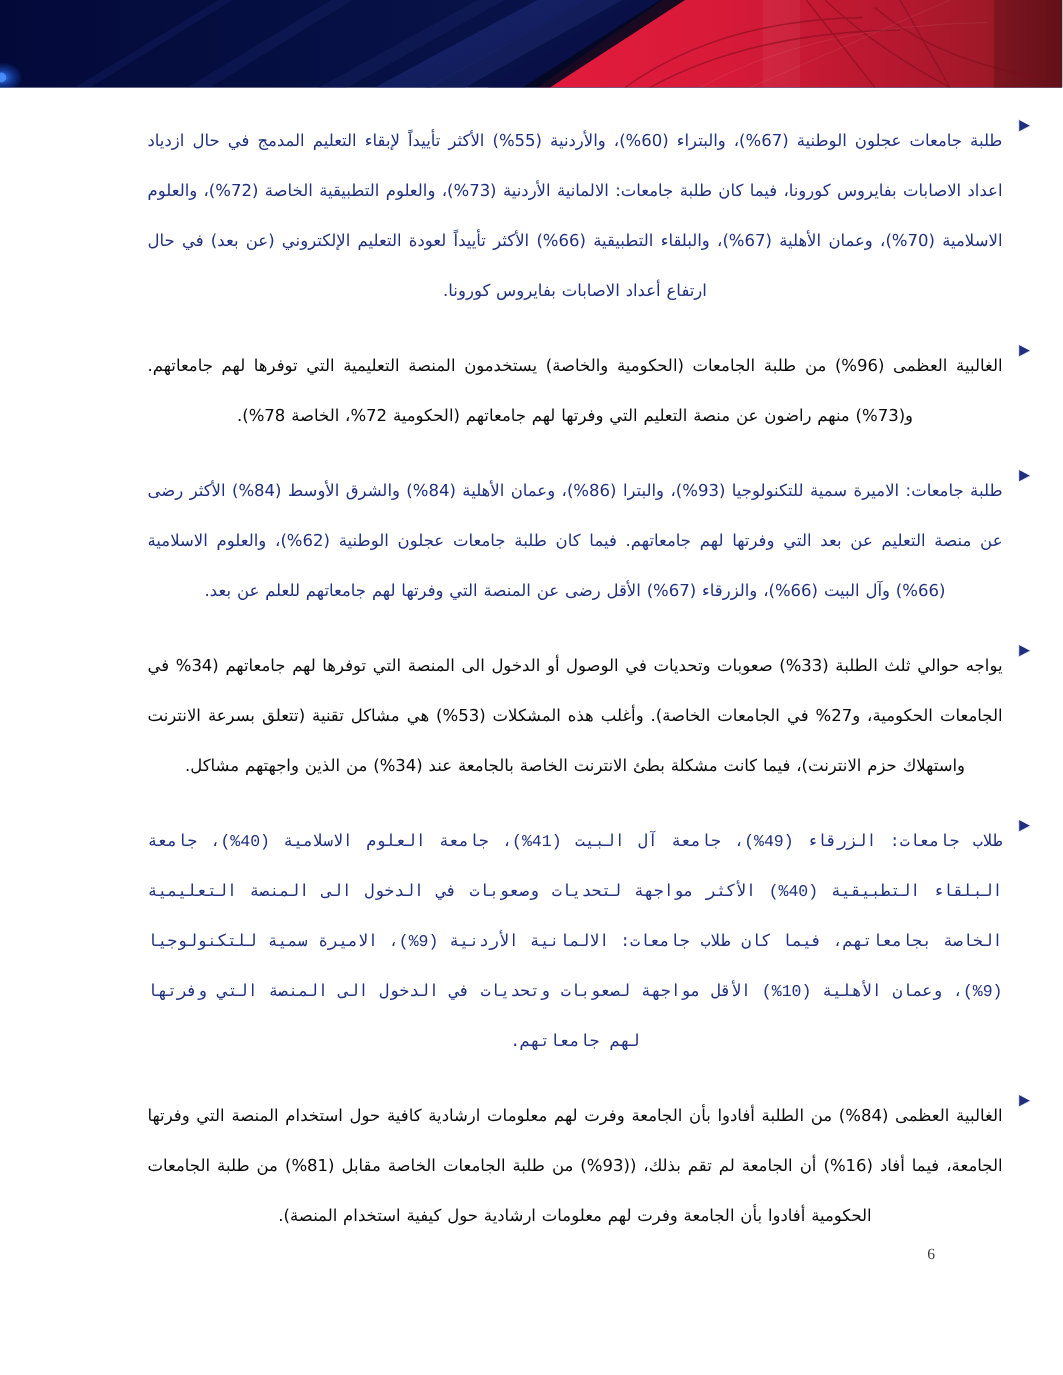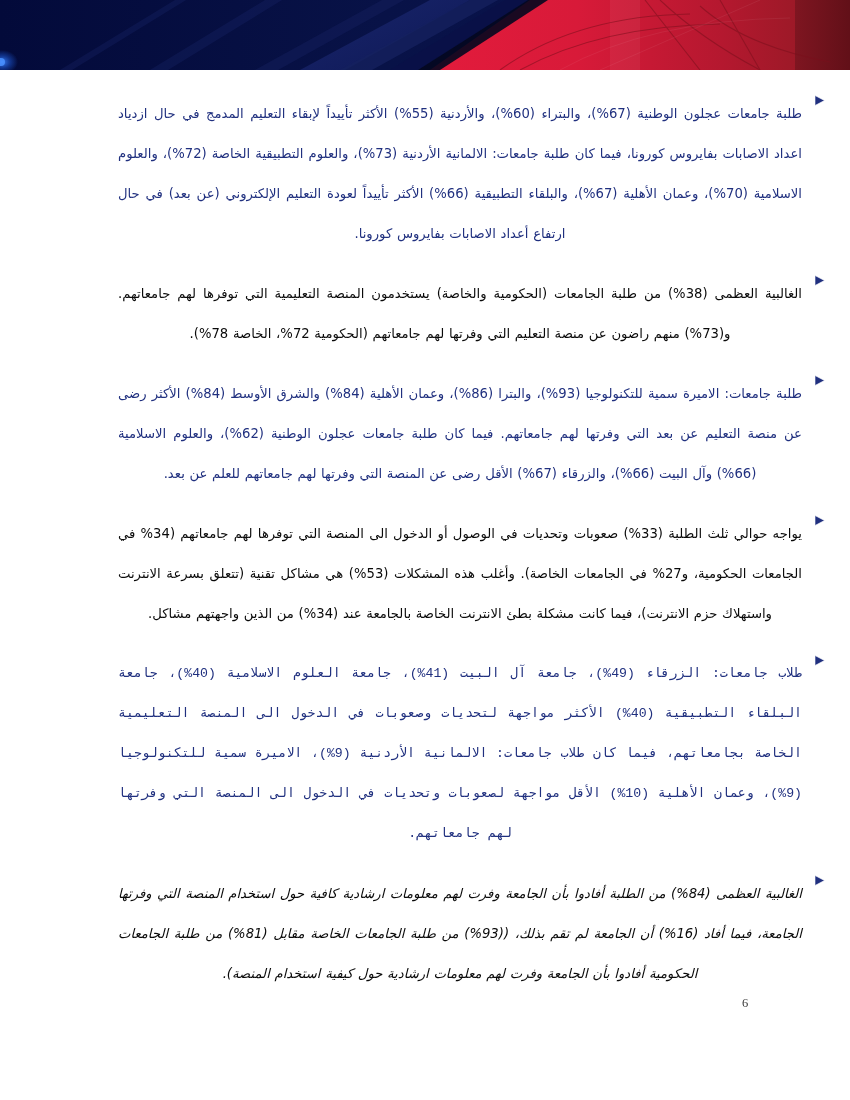--- a/index.html
+++ b/index.html
@@ -78,21 +78,21 @@
   .tone-navy  .bullet-marker { color: #20307f; }
   .tone-black .para-text { color: #0a0a0a; }
   .tone-black .bullet-marker { color: #20307f; }
 
   
   #p1 { margin-top: 24px; }
   #p2 { margin-top: 20px; }
   #p3 { margin-top: 20px; }
   #p4 { margin-top: 20px; }
   #p5 { margin-top: 20px; font-family: Liberation Mono, monospace; }
-  #p6 { margin-top: 20px; font-style: italic; }
+  #p6 { margin-top: 20px; }
 
   
   .page-number {
     position: absolute;
     left: 735px;
     top: 996px;
     width: 20px;
     text-align: center;
     font-size: 12.5px;
     color: #3a3a3a;
@@ -190,21 +190,21 @@
       <p class="para-text">طلبة جامعات عجلون الوطنية (67%)، والبتراء (60%)، والأردنية (55%) الأكثر تأييداً لإبقاء التعليم المدمج في حال ازدياد اعداد الاصابات بفايروس كورونا، فيما كان طلبة جامعات: الالمانية الأردنية (73%)، والعلوم التطبيقية الخاصة (72%)، والعلوم الاسلامية (70%)، وعمان الأهلية (67%)، والبلقاء التطبيقية (66%) الأكثر تأييداً لعودة التعليم الإلكتروني (عن بعد) في حال ارتفاع أعداد الاصابات بفايروس كورونا.</p>
     </div>
 
     <div class="bullet-item tone-black" id="p2">
       <span class="bullet-marker">
         <svg width="13" height="13" viewBox="0 0 13 13" aria-hidden="true">
           <polygon points="2,1.5 11.5,6.5 2,11.5" fill="currentColor"></polygon>
           <polygon points="2,1.5 11.5,6.5 2,11.5" fill="none" stroke="#ffffff" stroke-width="0.6"></polygon>
         </svg>
       </span>
-      <p class="para-text">الغالبية العظمى (38%) من طلبة الجامعات (الحكومية والخاصة) يستخدمون المنصة التعليمية التي توفرها لهم جامعاتهم. و(73%) منهم راضون عن منصة التعليم التي وفرتها لهم جامعاتهم (الحكومية 72%، الخاصة 78%).</p>
+      <p class="para-text">الغالبية العظمى (96%) من طلبة الجامعات (الحكومية والخاصة) يستخدمون المنصة التعليمية التي توفرها لهم جامعاتهم. و(73%) منهم راضون عن منصة التعليم التي وفرتها لهم جامعاتهم (الحكومية 72%، الخاصة 78%).</p>
     </div>
 
     <div class="bullet-item tone-navy" id="p3">
       <span class="bullet-marker">
         <svg width="13" height="13" viewBox="0 0 13 13" aria-hidden="true">
           <polygon points="2,1.5 11.5,6.5 2,11.5" fill="currentColor"></polygon>
           <polygon points="2,1.5 11.5,6.5 2,11.5" fill="none" stroke="#ffffff" stroke-width="0.6"></polygon>
         </svg>
       </span>
       <p class="para-text">طلبة جامعات: الاميرة سمية للتكنولوجيا (93%)، والبترا (86%)، وعمان الأهلية (84%) والشرق الأوسط (84%) الأكثر رضى عن منصة التعليم عن بعد التي وفرتها لهم جامعاتهم. فيما كان طلبة جامعات عجلون الوطنية (62%)، والعلوم الاسلامية (66%) وآل البيت (66%)، والزرقاء (67%) الأقل رضى عن المنصة التي وفرتها لهم جامعاتهم للعلم عن بعد.</p>

